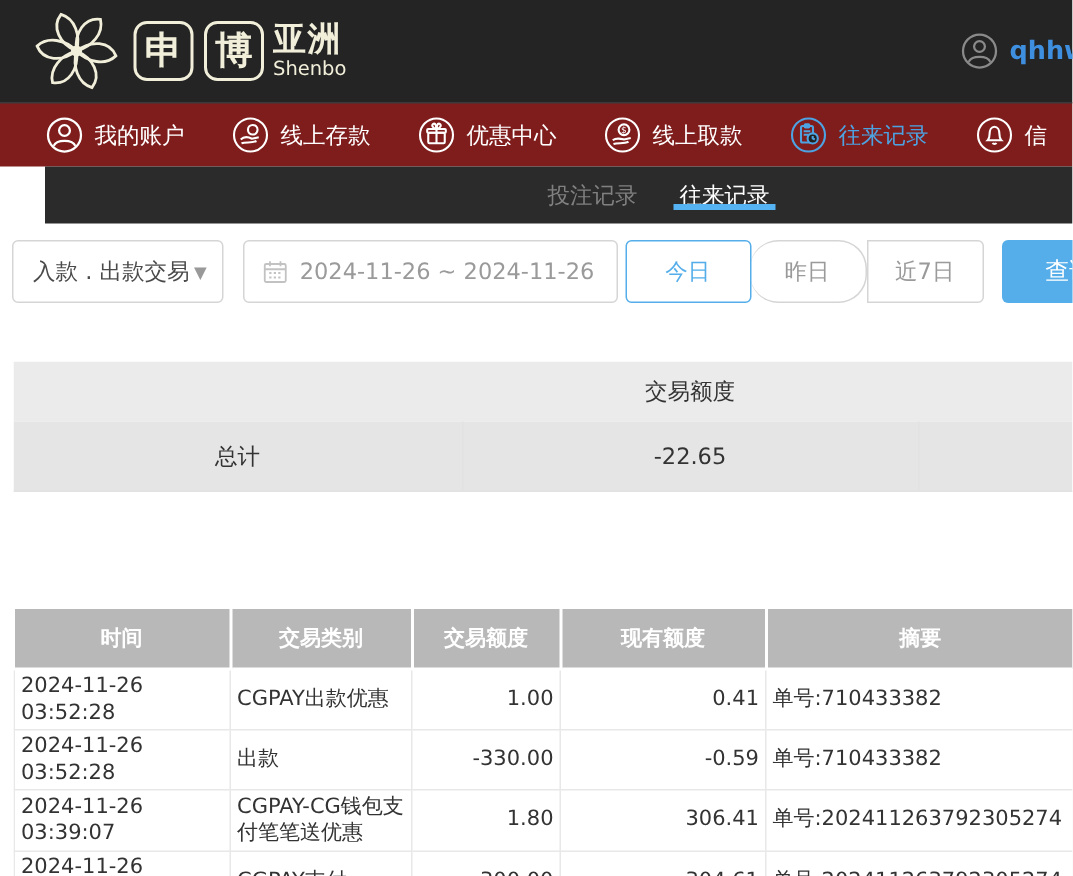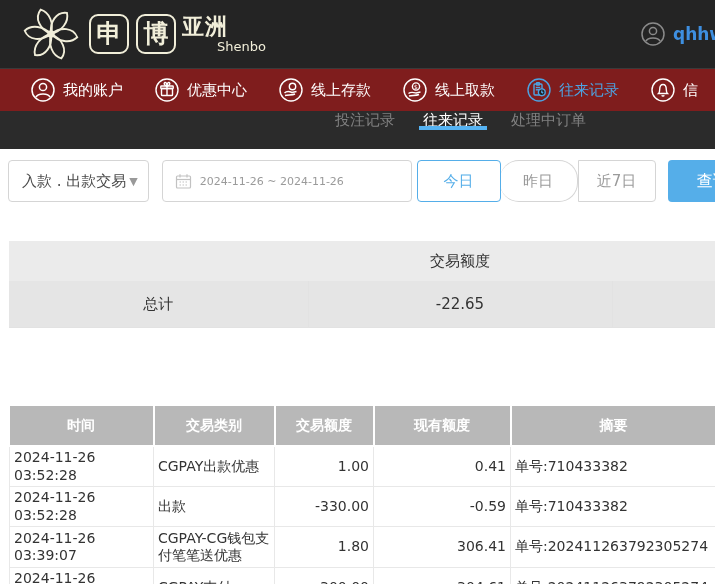--- a/index.html
+++ b/index.html
@@ -9,40 +9,40 @@
     -webkit-font-smoothing:antialiased;
   }
   
   .top-header{height:68px;background:#242424;display:flex;align-items:center;position:relative;}
   .logo-wrap{display:flex;align-items:center;padding-left:20px;}
   .logo-flower{width:62px;height:60px;}
   .logo-box{width:36px;height:36px;border:2px solid #f1eed9;border-radius:9px;color:#f1eed9;
     font-size:25px;line-height:36px;text-align:center;margin-left:7px;font-weight:bold;}
   .logo-region{margin-left:6px;color:#f1eed9;line-height:1;}
   .logo-region .cn{font-size:22px;font-weight:bold;letter-spacing:1px;}
-  .logo-region .en{font-size:13px;margin-top:2px;margin-left:35px;}
+  .logo-region .en{font-size:13px;margin-top:2px;}
   .user-area{position:absolute;left:640px;top:0;height:68px;display:flex;align-items:center;gap:7px;}
   .user-area .uname{color:#3e8fe0;font-size:17px;font-weight:bold;white-space:nowrap;}
   
   .main-nav{height:42px;background:#7f1d1d;border-top:1px solid #3a3a3a;
     display:flex;align-items:center;padding-left:30px;gap:31px;}
   .nav-item{display:flex;align-items:center;gap:7px;color:#fff;font-size:15px;cursor:pointer;white-space:nowrap;}
   .nav-item.active{color:#4da3e2;}
   
-  .sub-nav{height:38px;background:#2b2b2b;display:flex;align-items:flex-start;padding-left:335px;gap:28px;}
+  .sub-nav{height:38px;background:#2b2b2b;display:flex;align-items:center;padding-left:335px;gap:28px;margin-left:30px;}
   .tab{display:flex;align-items:center;color:#808080;font-size:15px;cursor:pointer;position:relative;white-space:nowrap;}
   .tab.active{color:#fff;}
   .tab.active::after{content:"";position:absolute;left:-4px;right:-4px;bottom:0;height:4px;background:#55b3f3;}
   
   .filter-row{display:flex;align-items:center;margin:10px 0 0 8px;height:44px;width:750px;}
   .select-box{width:143px;height:42px;border:1px solid #d5d5d5;border-radius:4px;box-sizing:border-box;
     display:flex;align-items:center;padding:0 10px 0 13px;color:#4a4a4a;font-size:15px;background:#fff;cursor:pointer;}
   .select-box .caret{margin-left:auto;color:#999;font-size:11px;}
   .date-box{width:254px;height:42px;border:1px solid #d5d5d5;border-radius:4px;box-sizing:border-box;
-    display:flex;align-items:center;gap:8px;padding:0 10px 0 12px;color:#9a9a9a;font-size:11px;margin-left:13px;background:#fff;cursor:pointer;}
+    display:flex;align-items:center;gap:8px;padding:0 10px 0 12px;color:#9a9a9a;font-size:15px;margin-left:13px;background:#fff;cursor:pointer;}
   .btn-group{display:flex;margin-left:5px;}
   .quick-btn{height:42px;box-sizing:border-box;background:#fff;font-size:15px;display:flex;align-items:center;justify-content:center;cursor:pointer;border-radius:19px;}
   .quick-btn.b-today{width:84px;border:1px solid #55aee9;border-radius:4px;color:#55aee9;z-index:2;}
   .quick-btn.b-mid{width:78px;border:1px solid #d5d5d5;border-left:none;color:#9a9a9a;margin-left:-1px;}
   .quick-btn.b-last{width:78px;border:1px solid #d5d5d5;border-left:1px solid #d5d5d5;border-radius:0 4px 4px 0;color:#9a9a9a;}
   .search-btn{margin-left:12px;width:92px;height:42px;background:#55aee9;color:#fff;font-size:16px;
     border:none;border-radius:4px;display:flex;align-items:center;justify-content:center;cursor:pointer;}
   
   .summary-wrap{margin:38px 0 0 9px;width:706px;overflow:hidden;}
   table{border-collapse:collapse;}
@@ -113,39 +113,39 @@
           <circle cx="13" cy="10" r="3.6"></circle>
         <path d="M5.8 20.3 C7.6 15.8 18.4 15.8 20.2 20.3"></path>
       </svg>
     </span>
     <span>我的账户</span>
   </div>
   <div class="nav-item">
     <span class="icon">
       <svg width="26" height="26" viewBox="0 0 26 26" fill="none" stroke="#fff" stroke-width="1.4">
         <circle cx="13" cy="13" r="11"></circle>
+        <circle cx="14.5" cy="9.5" r="3.2"></circle>
+        <path d="M6.5 16 C9 13.5 12 14.5 14 15.5 L18.5 14.5"></path>
+        <path d="M7 18.5 C10 17.5 14 18.5 17 17"></path>
+      </svg>
+    </span>
+    <span>线上存款</span>
+  </div>
+  <div class="nav-item">
+    <span class="icon">
+      <svg width="26" height="26" viewBox="0 0 26 26" fill="none" stroke="#fff" stroke-width="1.4">
+        <circle cx="13" cy="13" r="11"></circle>
         <rect x="7.5" y="11.5" width="11" height="7" rx="0.8"></rect>
         <rect x="6.8" y="9" width="12.4" height="2.5" rx="0.6"></rect>
         <line x1="13" y1="9" x2="13" y2="18.5"></line>
         <path d="M13 9 C10 8.5 9.5 6 11 5.5 C12.5 5 13 7.5 13 9 Z"></path>
         <path d="M13 9 C16 8.5 16.5 6 15 5.5 C13.5 5 13 7.5 13 9 Z"></path>
       </svg>
     </span>
     <span>优惠中心</span>
-  </div>
-  <div class="nav-item">
-    <span class="icon">
-      <svg width="26" height="26" viewBox="0 0 26 26" fill="none" stroke="#fff" stroke-width="1.4">
-        <circle cx="13" cy="13" r="11"></circle>
-        <circle cx="14.5" cy="9.5" r="3.2"></circle>
-        <path d="M6.5 16 C9 13.5 12 14.5 14 15.5 L18.5 14.5"></path>
-        <path d="M7 18.5 C10 17.5 14 18.5 17 17"></path>
-      </svg>
-    </span>
-    <span>线上存款</span>
   </div>
   <div class="nav-item">
     <span class="icon">
       <svg width="26" height="26" viewBox="0 0 26 26" fill="none" stroke="#fff" stroke-width="1.4">
         <circle cx="13" cy="13" r="11"></circle>
         <circle cx="14" cy="9.5" r="3.6"></circle>
         <text x="14" y="11.6" font-size="6" fill="#fff" stroke="none" text-anchor="middle">$</text>
         <path d="M6.5 16.5 C9 14.5 12 15.5 14 16 L18.5 15"></path>
         <path d="M7 19 C10 18 14 19 17 17.5"></path>
       </svg>
@@ -177,23 +177,20 @@
     <span>信</span>
   </div>
 </div>
 
 <div class="sub-nav">
   <div class="tab">
     <span>投注记录</span>
   </div>
   <div class="tab active">
     <span>往来记录</span>
-  </div>
-  <div class="tab">
-    <span>处理中订单</span>
   </div>
 </div>
 
 <div class="filter-row">
   <div class="select-box">
     <span>入款 . 出款交易</span>
     <span class="caret">▼</span>
   </div>
   <div class="date-box">
     <span class="icon">

